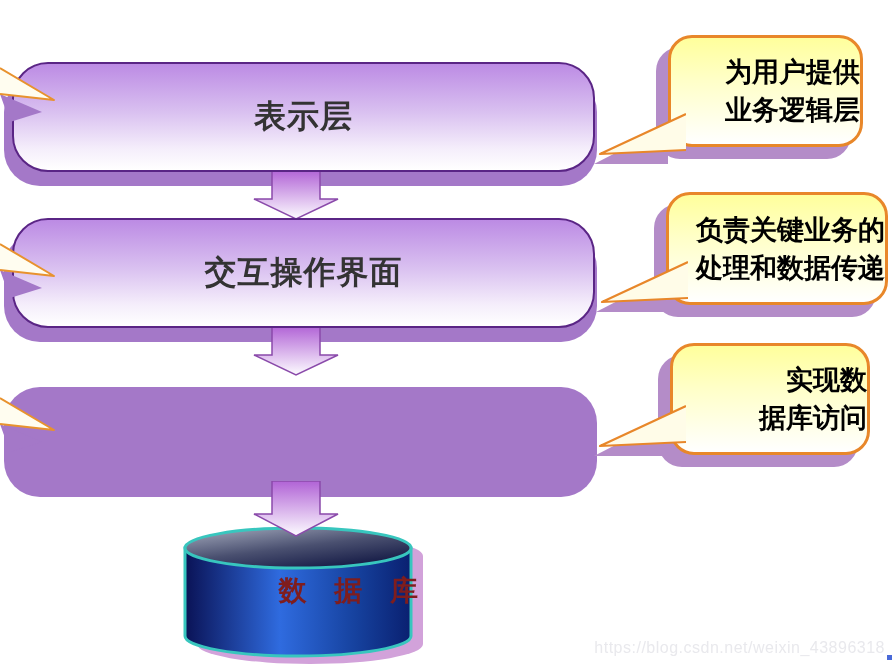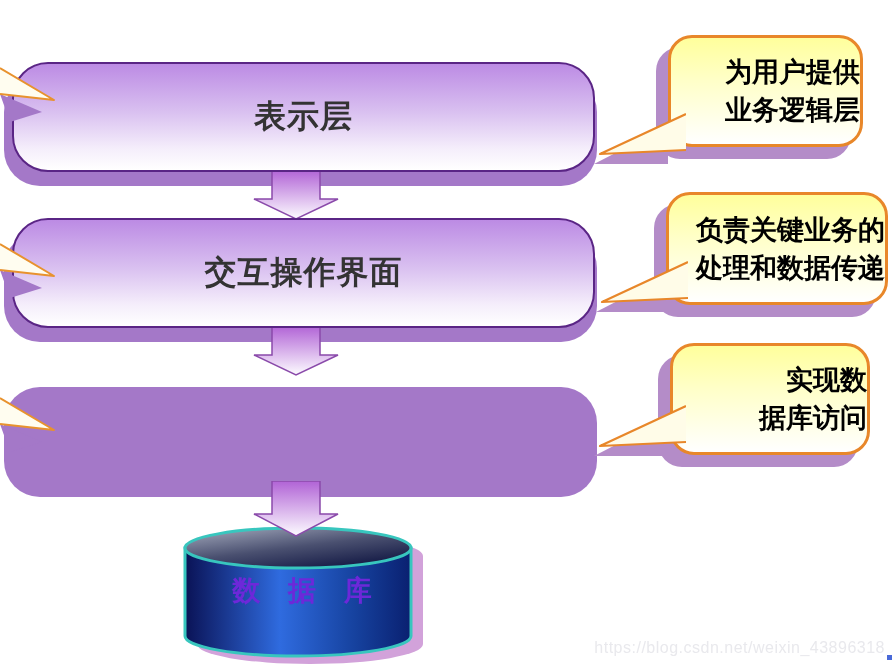--- a/index.html
+++ b/index.html
@@ -31,22 +31,22 @@
     display:flex;flex-direction:column;align-items:flex-end;justify-content:center;
     box-sizing:border-box;
   }
   .callout-line{
     font-size:27px;font-weight:bold;color:#000;line-height:38px;white-space:nowrap;
   }
   
   .svg-abs{position:absolute;}
   
   .db-label{
-    position:absolute;left:176px;top:572px;width:252px;text-align:center;
-    font-size:28px;font-weight:bold;color:#6d28d9;letter-spacing:10px;
+    position:absolute;left:176px;top:572px;width:252px;text-align:right;
+    font-size:28px;font-weight:bold;color:#7f1d1d;letter-spacing:10px;
     padding-left:10px;box-sizing:border-box;z-index:6;
   }
   
   .watermark{
     position:absolute;right:10px;bottom:10px;font-size:16px;color:#e9e9ed;
     letter-spacing:0.5px;z-index:9;
   }
   .corner-dot{
     position:absolute;right:3px;bottom:7px;width:5px;height:5px;background:#4a6ad8;z-index:9;
   }

